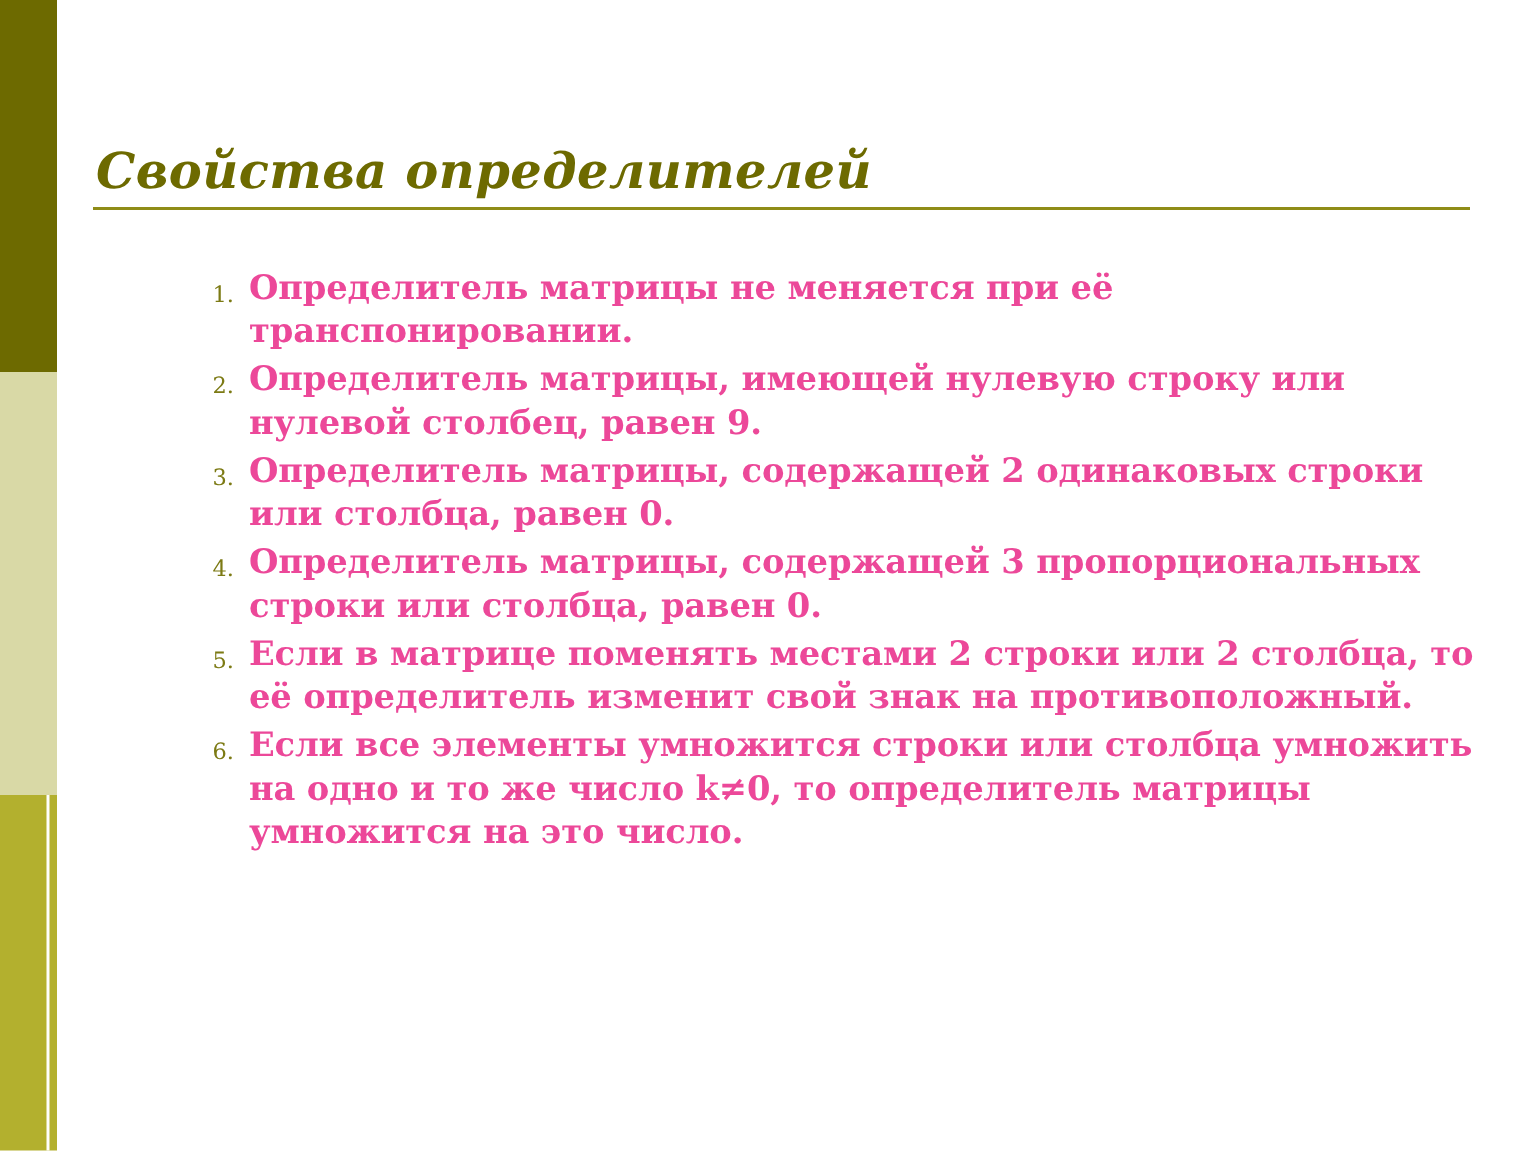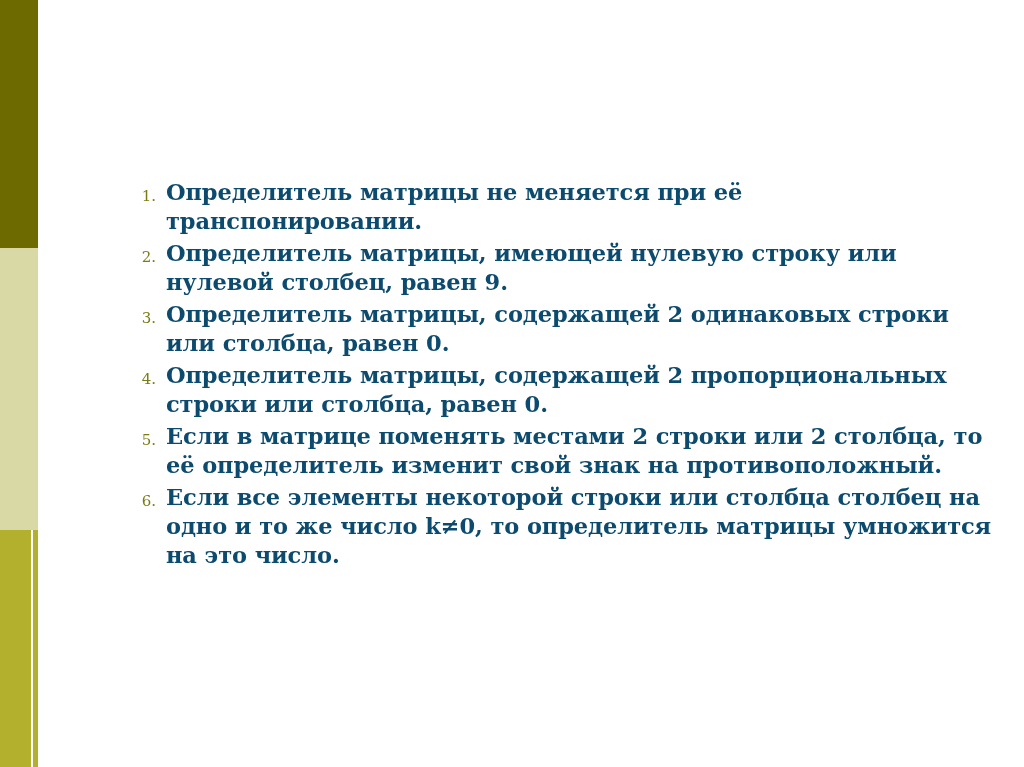--- a/index.html
+++ b/index.html
@@ -116,59 +116,63 @@
     color: #7c7a14;
     font-weight: normal;
   }
   .num .n-label { letter-spacing: 0; }
   .item-text {
     display: block;
     font-family: "DejaVu Serif", serif;
     font-weight: bold;
     font-size: 22.5px;
     line-height: 1.29;
-    color: #0c4a6e;
+    color: #ec4899;
     letter-spacing: -0.1px;
   }
 </style>
 </head>
 <body>
 
 <div class="left-rail">
   <div class="rail-seg-1"></div>
   <div class="rail-seg-2"></div>
   <div class="rail-seg-3"></div>
   <div class="rail-inner-line"></div>
 </div>
 
 <div class="slide">
 
+  <div class="title-block">
+    <h1 class="slide-title">Свойства определителей</h1>
+    <div class="title-rule"></div>
+  </div>
 
   <div class="content-block">
     <ol class="props">
       <li>
         <span class="num"><span class="n-label">1.</span></span>
         <span class="item-text">Определитель матрицы не меняется при её транспонировании.</span>
       </li>
       <li>
         <span class="num"><span class="n-label">2.</span></span>
         <span class="item-text">Определитель матрицы, имеющей нулевую строку или нулевой столбец, равен 9.</span>
       </li>
       <li>
         <span class="num"><span class="n-label">3.</span></span>
         <span class="item-text">Определитель матрицы, содержащей 2 одинаковых строки или столбца, равен 0.</span>
       </li>
       <li>
         <span class="num"><span class="n-label">4.</span></span>
-        <span class="item-text">Определитель матрицы, содержащей 2 пропорциональных строки или столбца, равен 0.</span>
+        <span class="item-text">Определитель матрицы, содержащей 3 пропорциональных строки или столбца, равен 0.</span>
       </li>
       <li>
         <span class="num"><span class="n-label">5.</span></span>
         <span class="item-text">Если в матрице поменять местами 2 строки или 2 столбца, то её определитель изменит свой знак на противоположный.</span>
       </li>
       <li>
         <span class="num"><span class="n-label">6.</span></span>
-        <span class="item-text">Если все элементы некоторой строки или столбца столбец на одно и то же число k≠0, то определитель матрицы умножится на это число.</span>
+        <span class="item-text">Если все элементы умножится строки или столбца умножить на одно и то же число k≠0, то определитель матрицы умножится на это число.</span>
       </li>
     </ol>
   </div>
 
 </div>
 
 </body></html>

